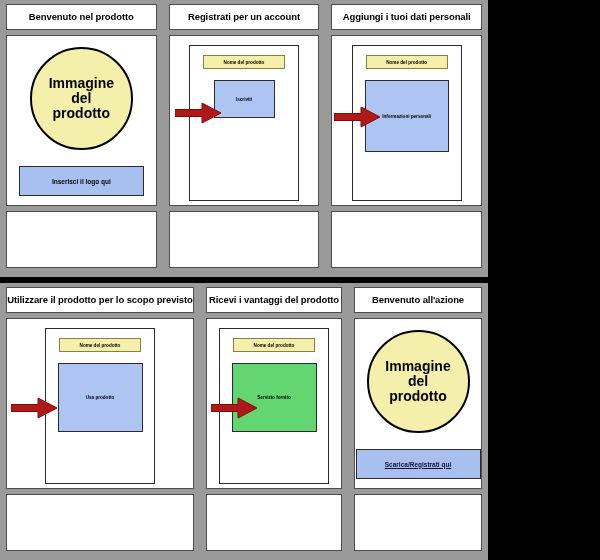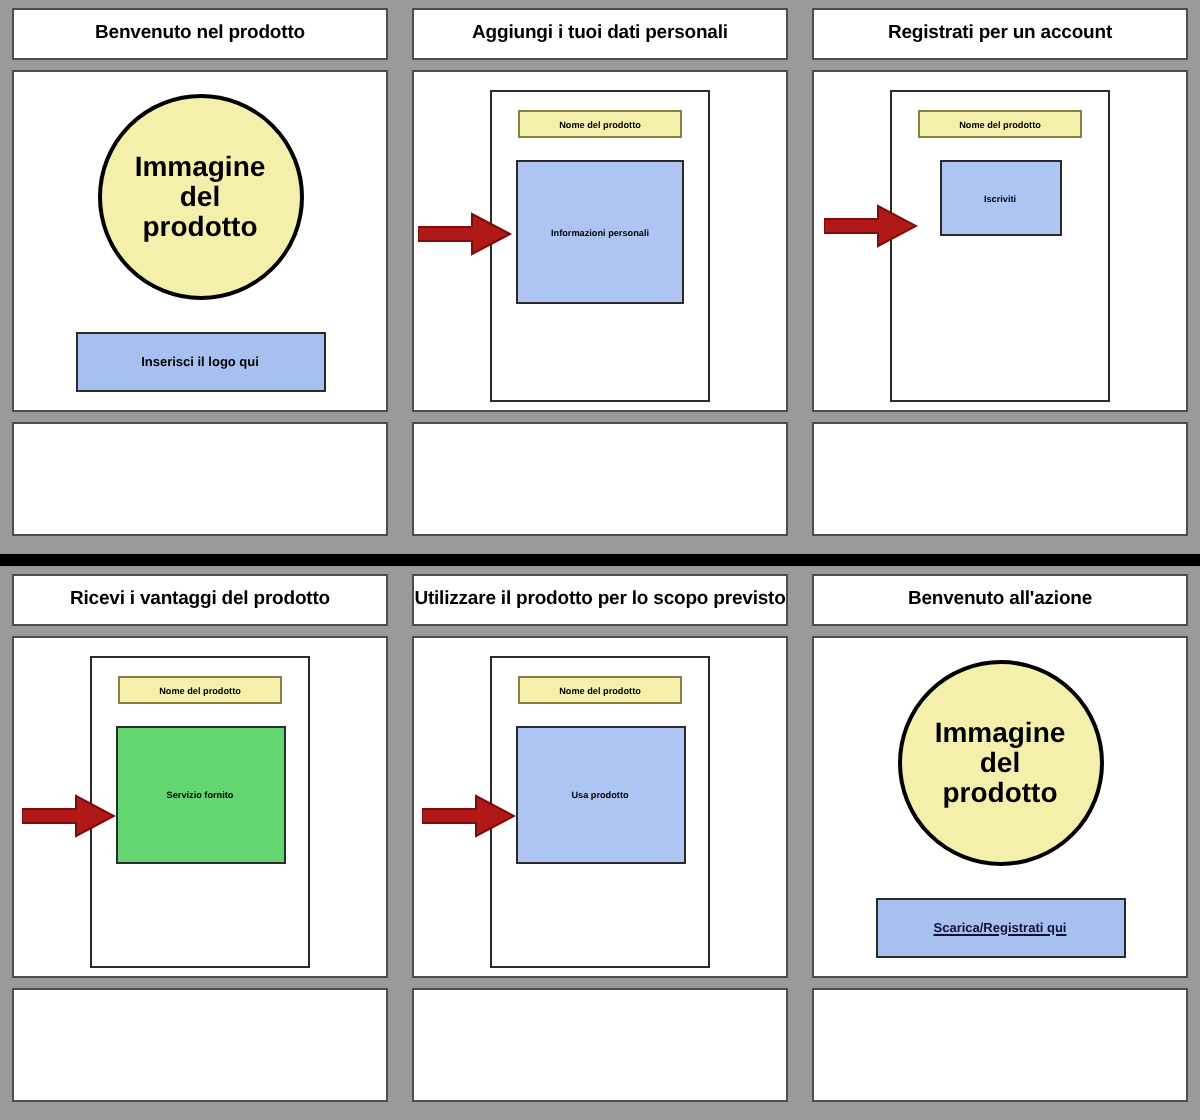--- a/index.html
+++ b/index.html
@@ -16,21 +16,21 @@
 
   .storyboard {
     width: 600px;
     height: 560px;
     background: #000000;
     position: relative;
     box-sizing: border-box;
   }
 
   .row {
-    width: 600px;
+    width: 488px;
     height: 277px;
     background: #9a9a9a;
     box-sizing: border-box;
     display: flex;
     flex-direction: row;
     position: relative;
   }
   .row-gap {
     width: 600px;
     height: 6px;
@@ -235,115 +235,115 @@
             <div class="hero-button-text">Inserisci il logo qui</div>
           </div>
         </div>
       </div>
       <div class="panel-gap"></div>
       <div class="panel-footer"></div>
     </div>
 
     <div class="panel">
       <div class="panel-header">
-        <div class="panel-header-text">Aggiungi i tuoi dati personali</div>
+        <div class="panel-header-text">Registrati per un account</div>
       </div>
       <div class="panel-gap"></div>
       <div class="panel-body">
         <div class="screen-wrap">
           <div class="screen">
             <div class="screen-titlebar">
               <div class="screen-titlebar-text">Nome del prodotto</div>
             </div>
+            <div class="screen-content sz-small">
+              <div class="screen-content-text">Iscriviti</div>
+            </div>
+          </div>
+          <div class="arrow pos-a">
+            <svg viewBox="0 0 47 22" preserveAspectRatio="none">
+              <polygon points="0,7.5 27,7.5 27,1 46,11 27,21 27,14.5 0,14.5" fill="#b11818" stroke="#7e0c0c" stroke-width="1"></polygon>
+            </svg>
+          </div>
+        </div>
+      </div>
+      <div class="panel-gap"></div>
+      <div class="panel-footer"></div>
+    </div>
+
+    <div class="panel">
+      <div class="panel-header">
+        <div class="panel-header-text">Aggiungi i tuoi dati personali</div>
+      </div>
+      <div class="panel-gap"></div>
+      <div class="panel-body">
+        <div class="screen-wrap">
+          <div class="screen">
+            <div class="screen-titlebar">
+              <div class="screen-titlebar-text">Nome del prodotto</div>
+            </div>
             <div class="screen-content sz-large">
               <div class="screen-content-text">Informazioni personali</div>
             </div>
           </div>
           <div class="arrow pos-b">
             <svg viewBox="0 0 47 22" preserveAspectRatio="none">
               <polygon points="0,7.5 27,7.5 27,1 46,11 27,21 27,14.5 0,14.5" fill="#b11818" stroke="#7e0c0c" stroke-width="1"></polygon>
             </svg>
           </div>
         </div>
       </div>
       <div class="panel-gap"></div>
       <div class="panel-footer"></div>
     </div>
 
-    <div class="panel">
-      <div class="panel-header">
-        <div class="panel-header-text">Registrati per un account</div>
+  </div>
+
+  <div class="row-gap"></div>
+
+  <div class="row">
+
+    <div class="panel">
+      <div class="panel-header">
+        <div class="panel-header-text">Utilizzare il prodotto per lo scopo previsto</div>
       </div>
       <div class="panel-gap"></div>
       <div class="panel-body">
         <div class="screen-wrap">
           <div class="screen">
             <div class="screen-titlebar">
               <div class="screen-titlebar-text">Nome del prodotto</div>
             </div>
-            <div class="screen-content sz-small">
-              <div class="screen-content-text">Iscriviti</div>
-            </div>
-          </div>
-          <div class="arrow pos-a">
+            <div class="screen-content sz-wide">
+              <div class="screen-content-text">Usa prodotto</div>
+            </div>
+          </div>
+          <div class="arrow pos-c">
             <svg viewBox="0 0 47 22" preserveAspectRatio="none">
               <polygon points="0,7.5 27,7.5 27,1 46,11 27,21 27,14.5 0,14.5" fill="#b11818" stroke="#7e0c0c" stroke-width="1"></polygon>
             </svg>
           </div>
         </div>
       </div>
       <div class="panel-gap"></div>
       <div class="panel-footer"></div>
     </div>
-
-  </div>
-
-  <div class="row-gap"></div>
-
-  <div class="row">
 
     <div class="panel">
       <div class="panel-header">
         <div class="panel-header-text">Ricevi i vantaggi del prodotto</div>
       </div>
       <div class="panel-gap"></div>
       <div class="panel-body">
         <div class="screen-wrap">
           <div class="screen">
             <div class="screen-titlebar">
               <div class="screen-titlebar-text">Nome del prodotto</div>
             </div>
             <div class="screen-content sz-wide green">
               <div class="screen-content-text">Servizio fornito</div>
-            </div>
-          </div>
-          <div class="arrow pos-c">
-            <svg viewBox="0 0 47 22" preserveAspectRatio="none">
-              <polygon points="0,7.5 27,7.5 27,1 46,11 27,21 27,14.5 0,14.5" fill="#b11818" stroke="#7e0c0c" stroke-width="1"></polygon>
-            </svg>
-          </div>
-        </div>
-      </div>
-      <div class="panel-gap"></div>
-      <div class="panel-footer"></div>
-    </div>
-
-    <div class="panel">
-      <div class="panel-header">
-        <div class="panel-header-text">Utilizzare il prodotto per lo scopo previsto</div>
-      </div>
-      <div class="panel-gap"></div>
-      <div class="panel-body">
-        <div class="screen-wrap">
-          <div class="screen">
-            <div class="screen-titlebar">
-              <div class="screen-titlebar-text">Nome del prodotto</div>
-            </div>
-            <div class="screen-content sz-wide">
-              <div class="screen-content-text">Usa prodotto</div>
             </div>
           </div>
           <div class="arrow pos-c">
             <svg viewBox="0 0 47 22" preserveAspectRatio="none">
               <polygon points="0,7.5 27,7.5 27,1 46,11 27,21 27,14.5 0,14.5" fill="#b11818" stroke="#7e0c0c" stroke-width="1"></polygon>
             </svg>
           </div>
         </div>
       </div>
       <div class="panel-gap"></div>

